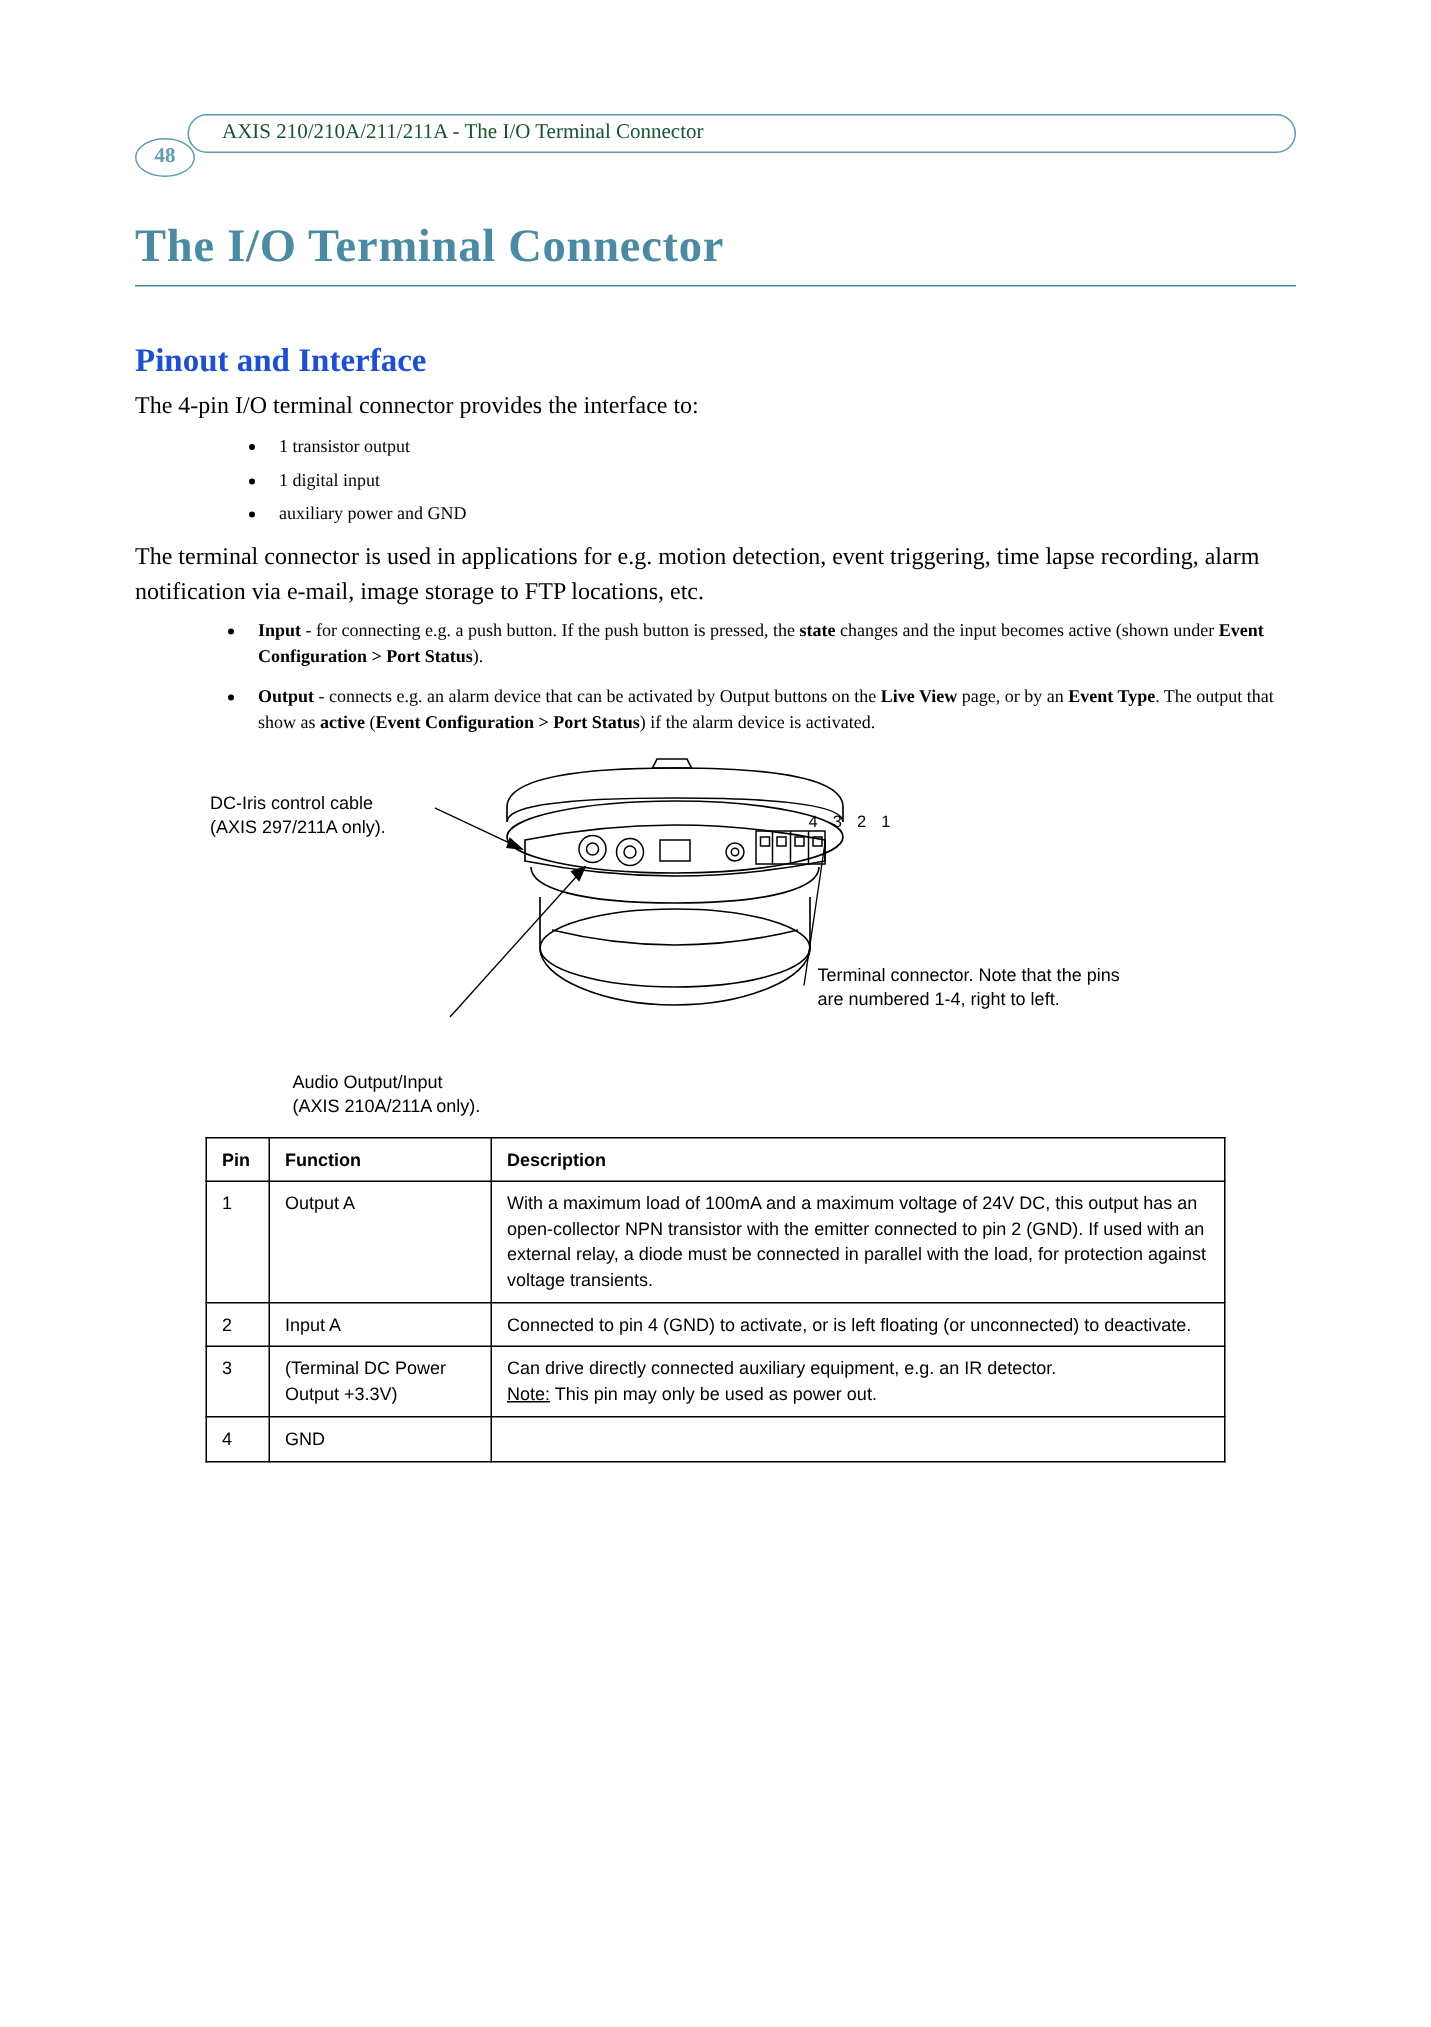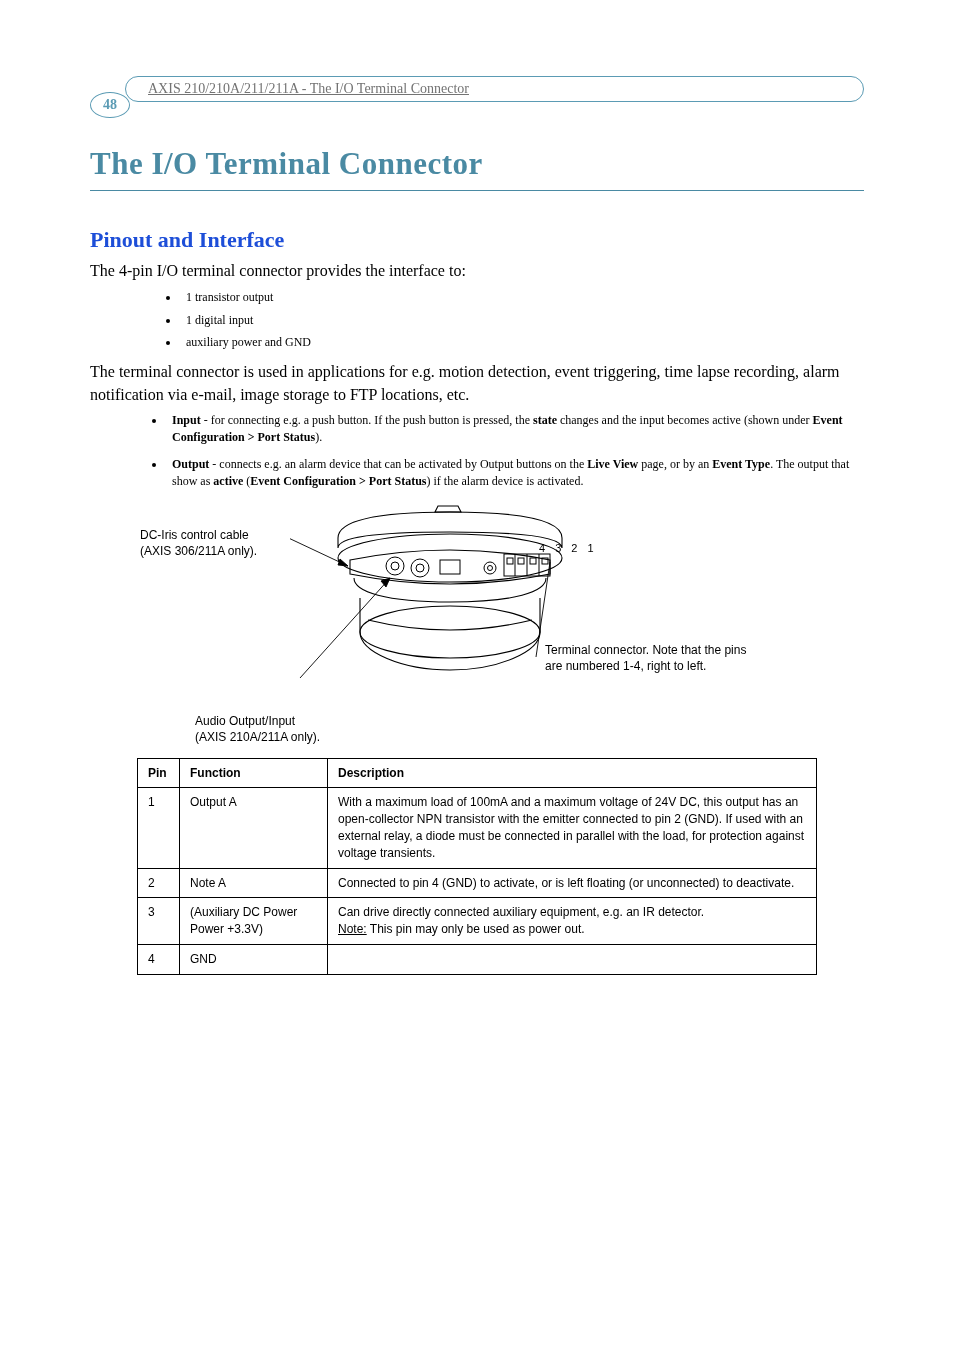--- a/index.html
+++ b/index.html
@@ -2,21 +2,21 @@
 <html><head>
   <meta charset="utf-8">
   <style>
     * { box-sizing: border-box; margin: 0; padding: 0; }
     body { font-family: Georgia, 'Times New Roman', serif; background: #fff; color: #000; width: 954px; margin: 0 auto; padding: 0; }
     .page { padding: 60px 90px 60px 90px; }
     
     .header-line { display: flex; align-items: center; margin-bottom: 28px; }
     .page-num-oval { border: 1px solid #5b9bb4; border-radius: 50%; width: 40px; height: 26px; display: flex; align-items: center; justify-content: center; margin-right: -5px; z-index: 2; background: #fff; margin-top: 32px; }
     .page-num { font-size: 14px; font-weight: bold; color: #5b9bb4; }
-    .header-bar { border: 1px solid #5b9bb4; border-radius: 13px; padding: 4px 18px 4px 22px; font-size: 14px; color: #737373; flex: 1; height: 26px; display: flex; align-items: center; text-decoration: underline; }
+    .header-bar { border: 1px solid #5b9bb4; border-radius: 13px; padding: 4px 18px 4px 22px; font-size: 14px; color: #14532d; flex: 1; height: 26px; display: flex; align-items: center; }
     
     h1 { color: #4a8aa3; font-size: 31px; font-weight: 600; margin-bottom: 2px; letter-spacing: 0.5px; }
     .h1-bottom { border-bottom: 1px solid #4a8aa3; padding-bottom: 6px; margin-bottom: 36px; }
     
     h2 { color: #1d4ed8; font-size: 22px; font-weight: 600; margin-bottom: 6px; }
     
     p { font-size: 16px; line-height: 1.45; margin-bottom: 4px; }
     
     ul { list-style: disc; margin: 6px 0 8px 0; padding-left: 90px; }
     ul.tight { padding-left: 90px; }
@@ -73,21 +73,21 @@
       <b>Input</b><span> - for connecting e.g. a push button. If the push button is pressed, the </span><b>state</b><span> changes and the input becomes active (shown under </span><b>Event Configuration &gt; Port Status</b><span>).</span>
     </li>
     <li>
       <b>Output</b><span> - connects e.g. an alarm device that can be activated by Output buttons on the </span><b>Live View</b><span> page, or by an </span><b>Event Type</b><span>. The output that show as </span><b>active</b><span> (</span><b>Event Configuration &gt; Port Status</b><span>) if the alarm device is activated.</span>
     </li>
   </ul>
 
   <div class="figure">
     <div class="fig-label-left a">
       <span>DC-Iris control cable</span><br>
-      <span>(AXIS 306/211A only).</span>
+      <span>(AXIS 297/211A only).</span>
     </div>
     <div class="fig-label-left b">
       <span>Audio Output/Input</span><br>
       <span>(AXIS 210A/211A only).</span>
     </div>
     <div class="fig-label-right">
       <span>Terminal connector. Note that the pins</span><br>
       <span>are numbered 1-4, right to left.</span>
     </div>
     <div class="pin-nums">4  3  2  1</div>
@@ -154,26 +154,26 @@
       </tr>
     </thead>
     <tbody>
       <tr>
         <td>1</td>
         <td>Output A</td>
         <td>With a maximum load of 100mA and a maximum voltage of 24V DC, this output has an open-collector NPN transistor with the emitter connected to pin 2 (GND). If used with an external relay, a diode must be connected in parallel with the load, for protection against voltage transients.</td>
       </tr>
       <tr>
         <td>2</td>
-        <td>Note A</td>
+        <td>Input A</td>
         <td>Connected to pin 4 (GND) to activate, or is left floating (or unconnected) to deactivate.</td>
       </tr>
       <tr>
         <td>3</td>
-        <td>(Auxiliary DC Power Power +3.3V)</td>
+        <td>(Terminal DC Power Output +3.3V)</td>
         <td>
           <span>Can drive directly connected auxiliary equipment, e.g. an IR detector.</span><br>
           <span style="text-decoration: underline;">Note:</span><span> This pin may only be used as power out.</span>
         </td>
       </tr>
       <tr>
         <td>4</td>
         <td>GND</td>
         <td></td>
       </tr>

